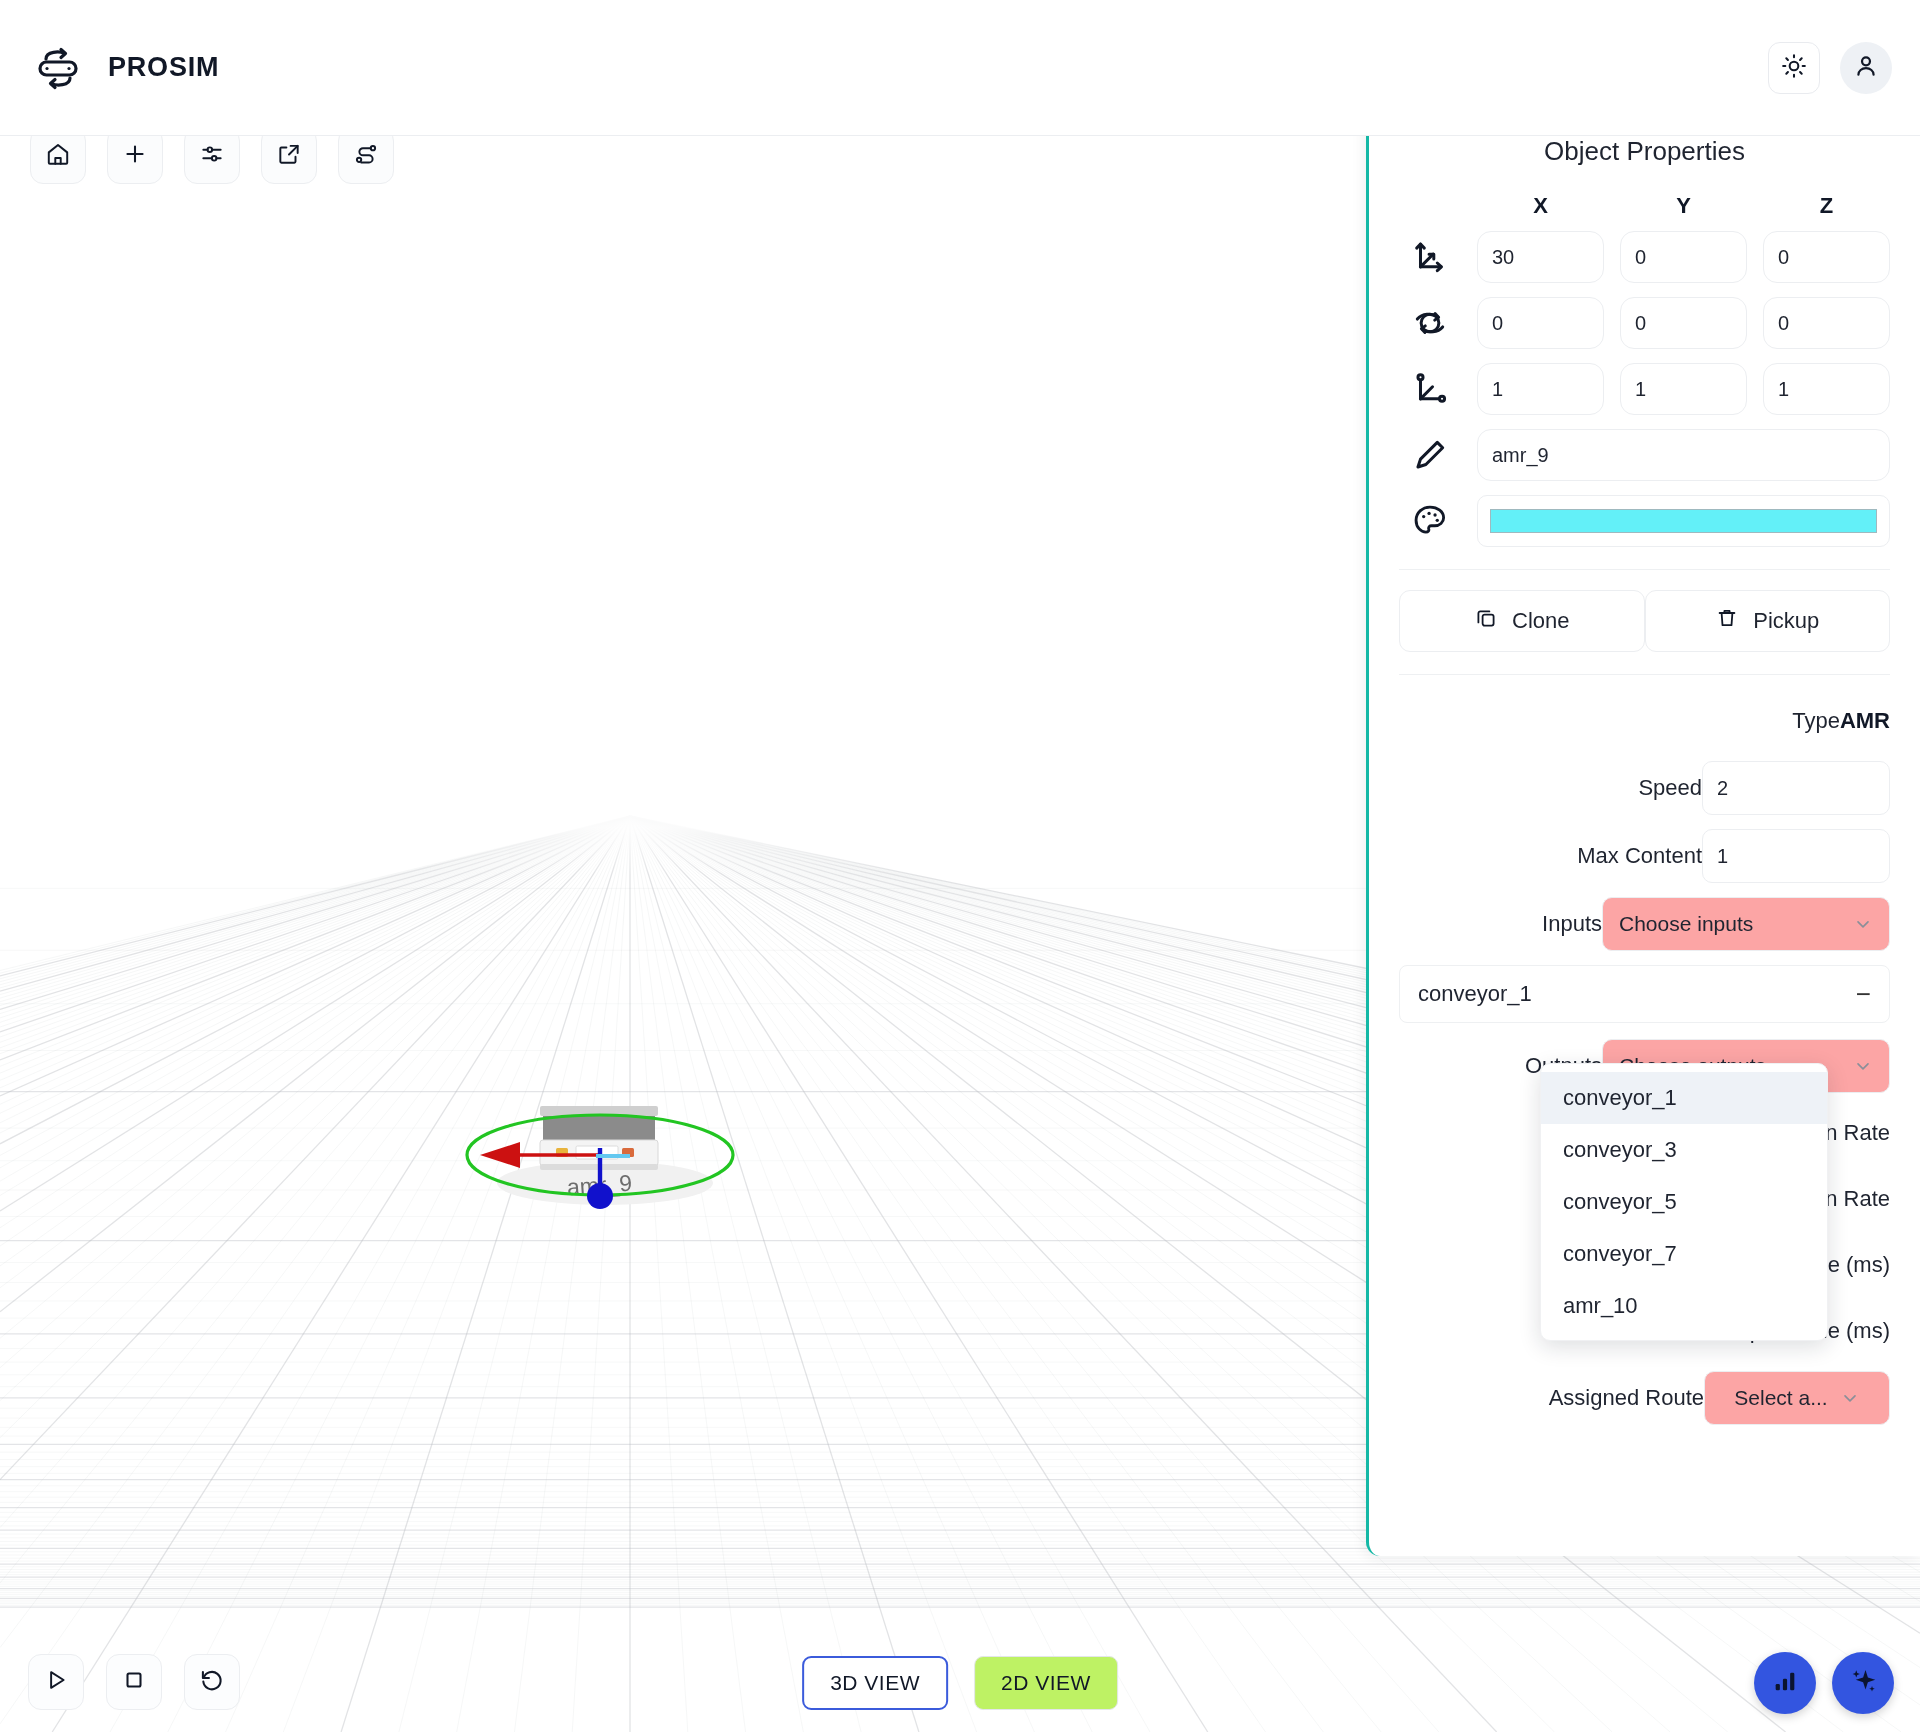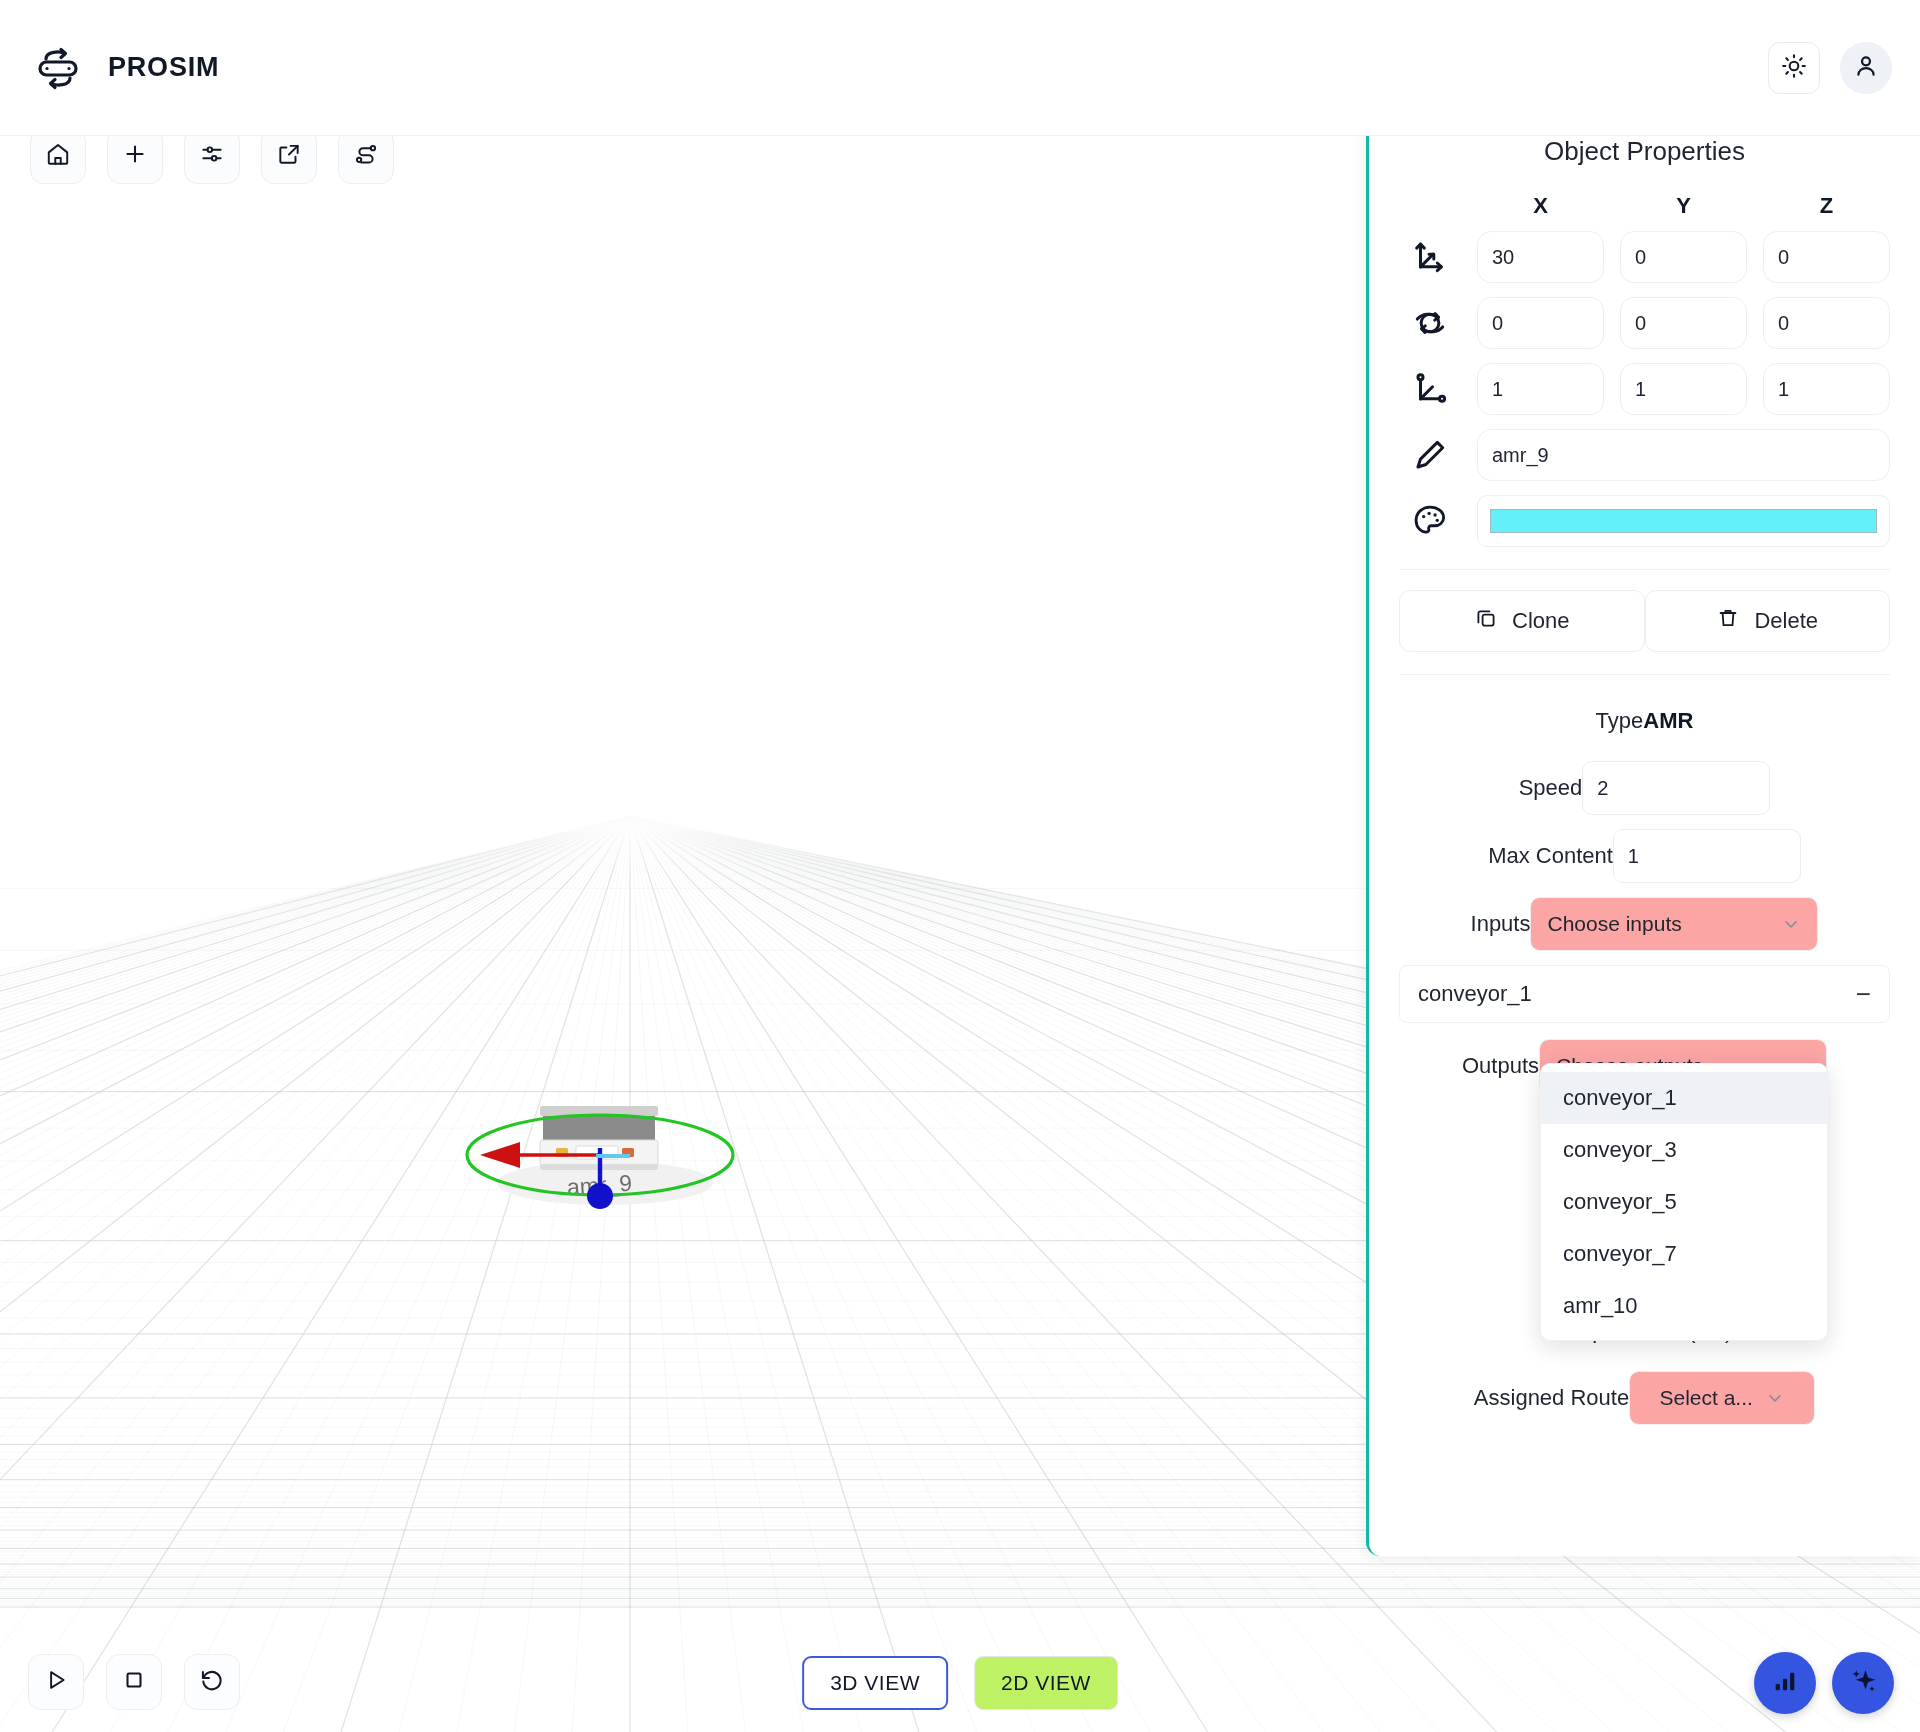--- a/index.html
+++ b/index.html
@@ -125,21 +125,21 @@
   .divider { height:1px; background:#eef0f2; margin:22px 0 20px 0; }
 
   .action-row { display:flex; justify-content:center; margin-bottom:18px; }
   .action-btn {
     flex:1; height:62px; border:1px solid #eceef1; border-radius:11px; background:#fff;
     display:flex; align-items:center; justify-content:center; gap:14px;
     font-size:22px; color:#1f2430; cursor:pointer;
   }
 
   .kv-row {
-    display:flex; align-items:center; justify-content:center;
+    display:flex; align-items:center; justify-content:flex-end;
     margin-bottom:14px; min-height:52px;
   }
   .kv-label { font-size:22px; color:#1f2430; white-space:nowrap; }
   .kv-strong { font-size:22px; font-weight:700; color:#111827; }
   .kv-input {
     width:188px; height:54px; border:1px solid #eceef1; border-radius:10px;
     background:#fff; display:flex; align-items:center; padding:0 14px;
     font-size:20px; color:#1f2430;
   }
   .kv-select {
@@ -663,21 +663,21 @@
         <span>Clone</span>
       </div>
       <div class="action-btn">
         <span>
           <svg width="24" height="24" viewBox="0 0 24 24" fill="none" stroke="#111827" stroke-width="1.8" stroke-linecap="round" stroke-linejoin="round">
             <path d="M4.6 7h14.8"></path>
             <path d="M9.4 7V4.9h5.2V7"></path>
             <path d="M6.6 7l.9 12.1h9l.9-12.1"></path>
           </svg>
         </span>
-        <span>Delete</span>
+        <span>Pickup</span>
       </div>
     </div>
 
     <div class="divider"></div>
 
     <div class="kv-row">
       <span class="kv-label">Type</span>
       <span class="kv-strong">AMR</span>
     </div>
 

